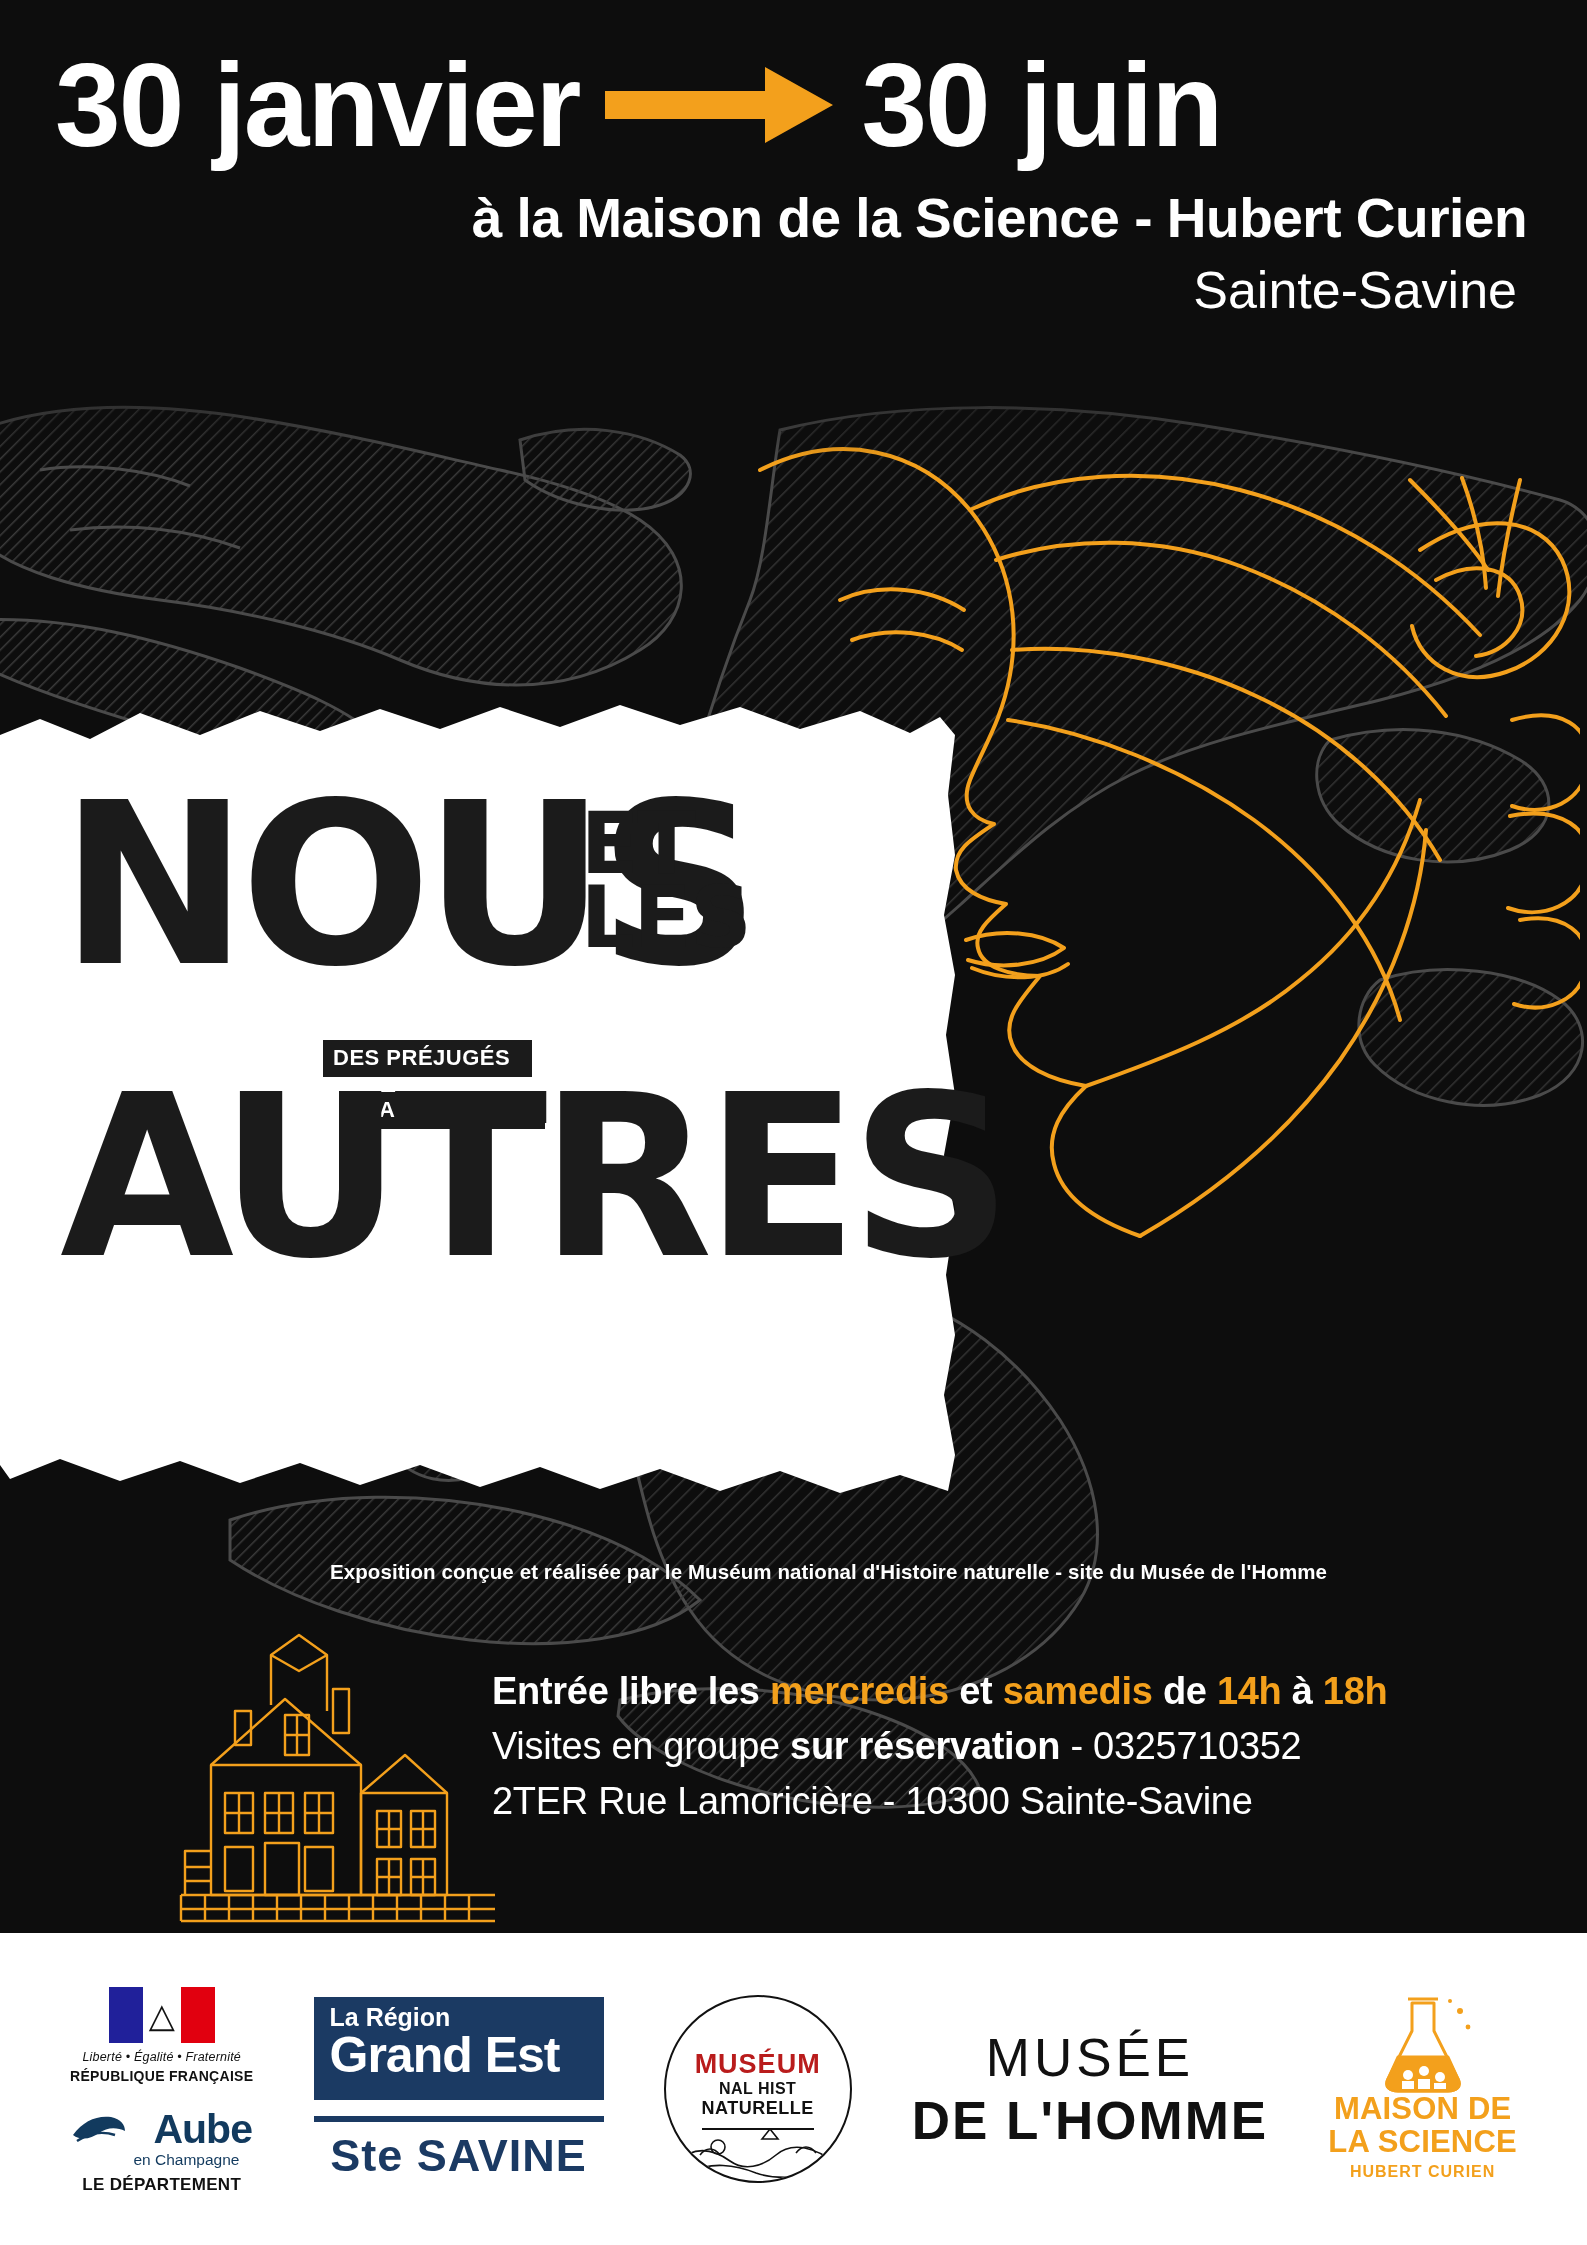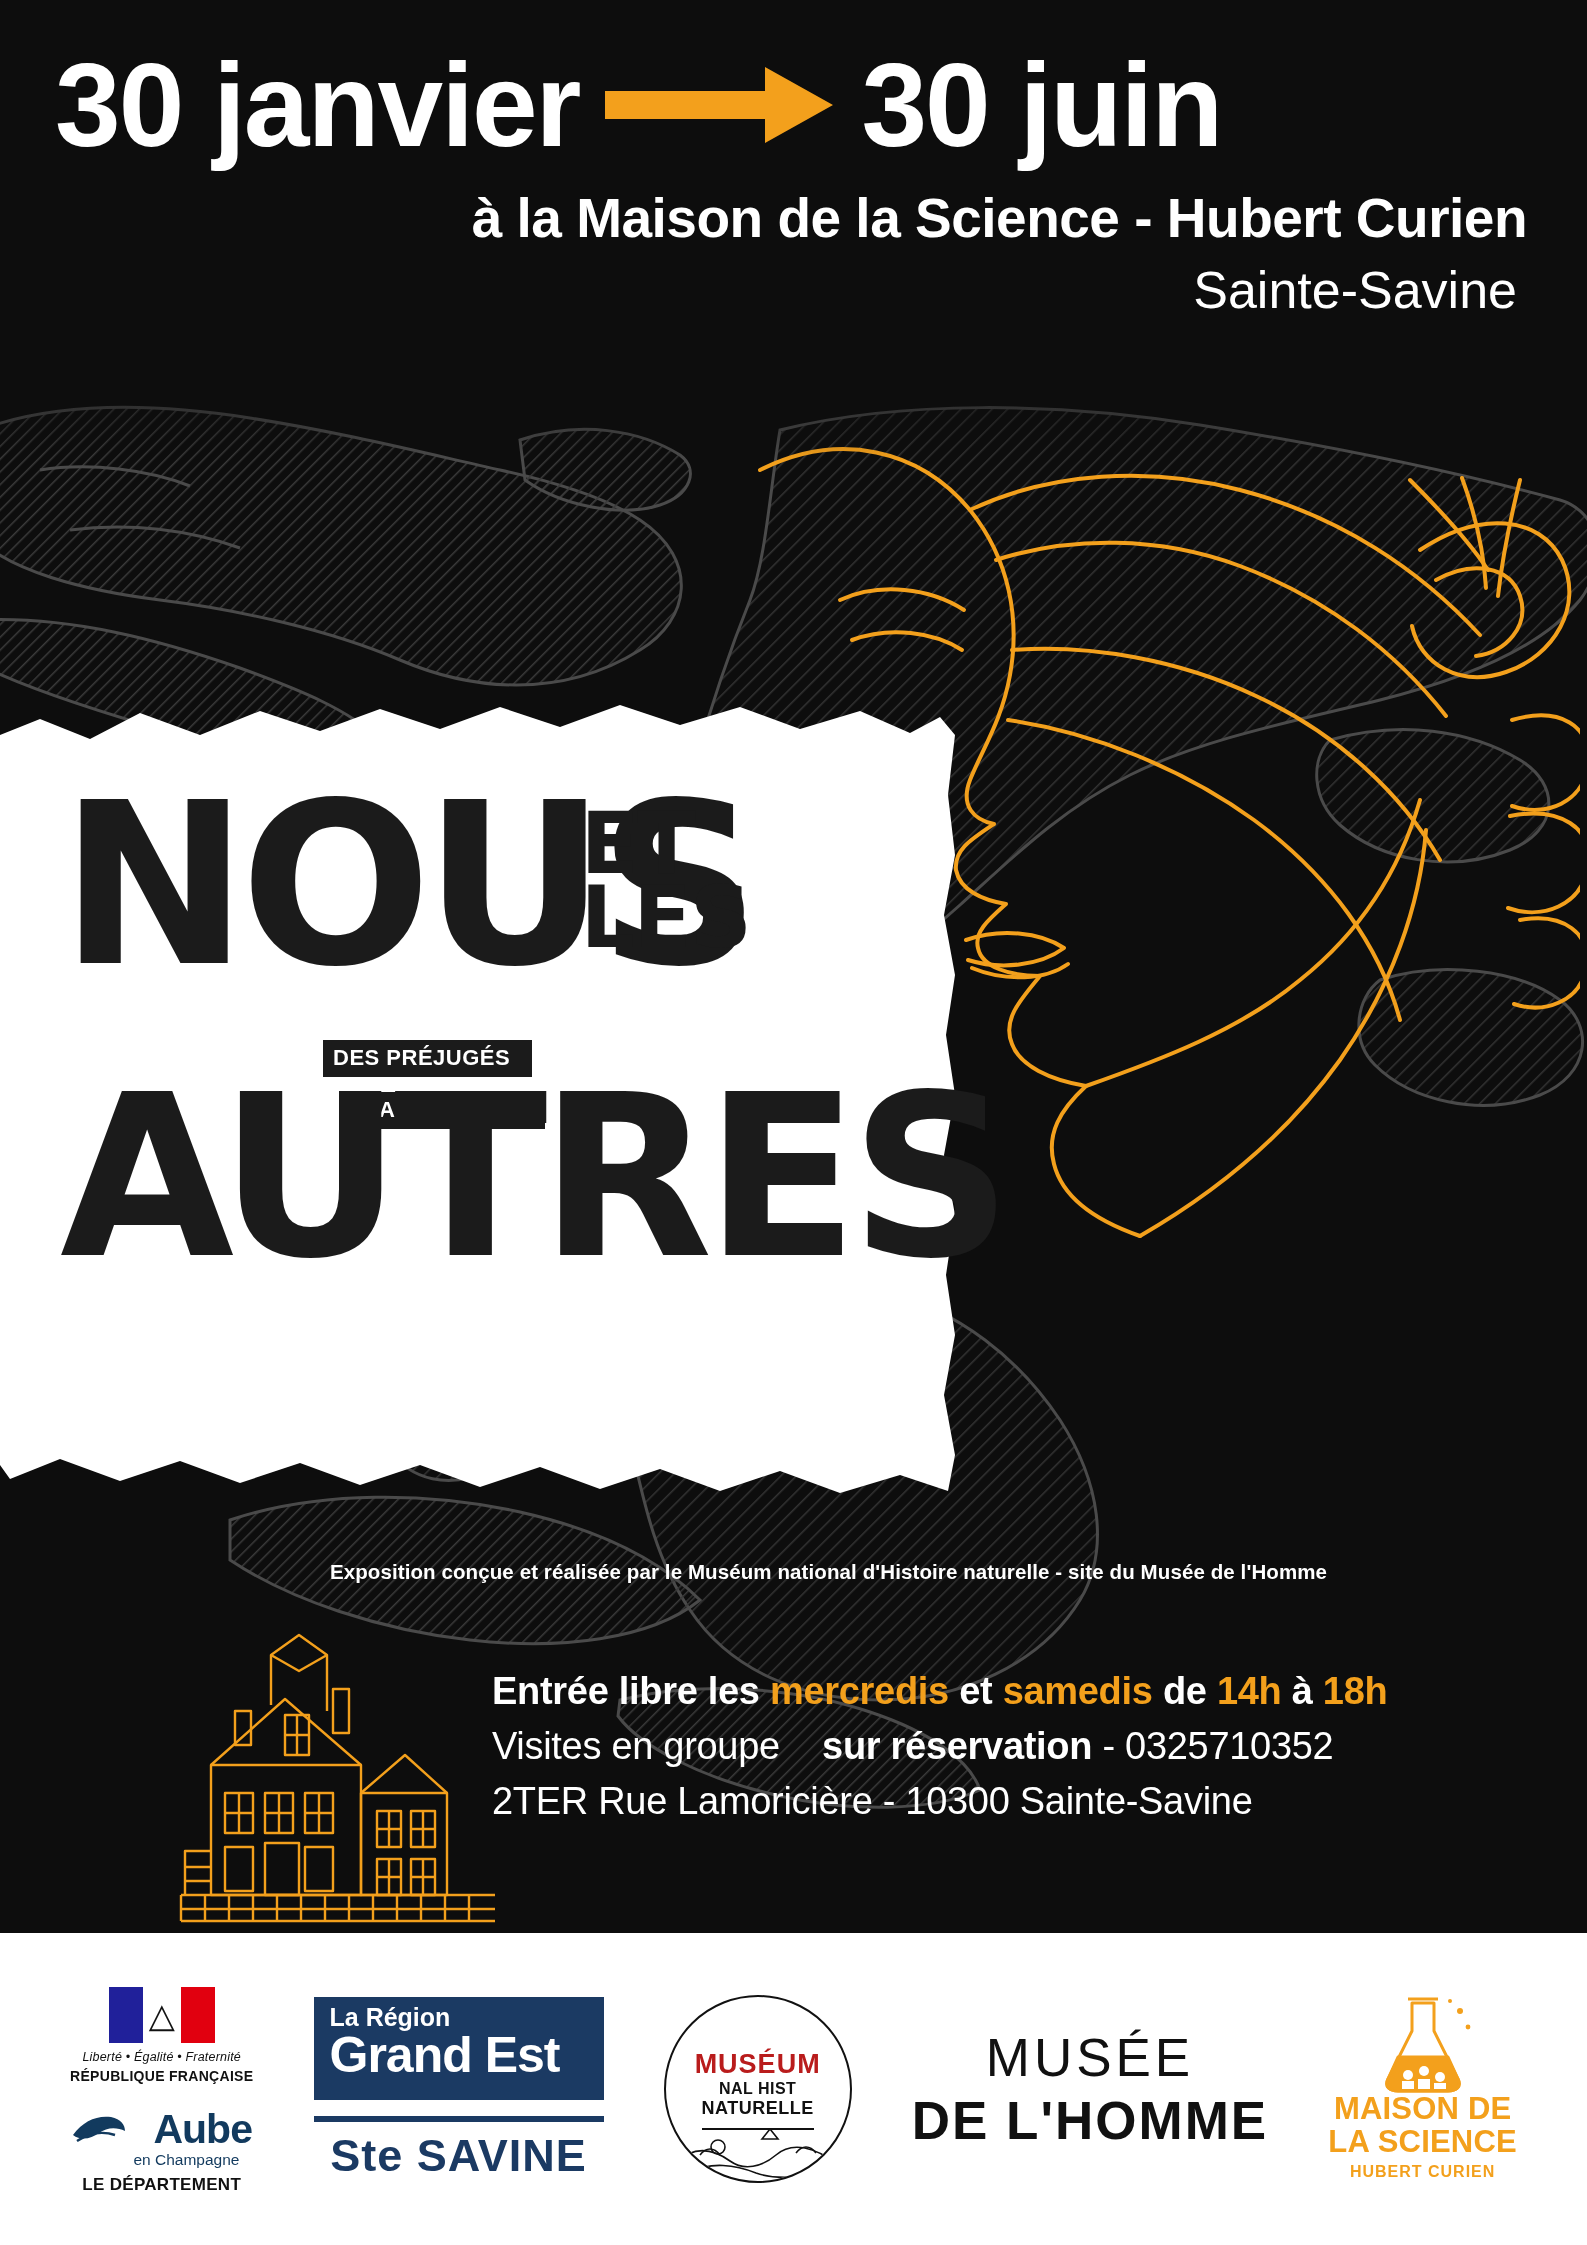--- a/index.html
+++ b/index.html
@@ -125,21 +125,21 @@
 
   
   .info {
     position:absolute; left:492px; top:1670px; z-index:6;
     color:#ffffff;
   }
   .info .l1 { font-size:38px; font-weight:bold; letter-spacing:-0.3px; margin-bottom:12px; }
   .info .l2 { font-size:38px; font-weight:normal; letter-spacing:-0.3px; margin-bottom:12px; }
   .info .l3 { font-size:38px; font-weight:normal; letter-spacing:-0.3px; }
   .or { color:#f3a01c; }
-  .bld { font-weight:bold;margin-left:32px; }
+  .bld { font-weight:bold; }
 
   
   .house { position:absolute; left:165px; top:1615px; width:330px; height:320px; z-index:6; }
   .house svg { width:100%; height:100%; display:block; }
 
   
   .footer {
     position:absolute; left:0; right:0; bottom:0; height:312px;
     background:#ffffff; z-index:8;
     display:flex; align-items:center; justify-content:space-around;

